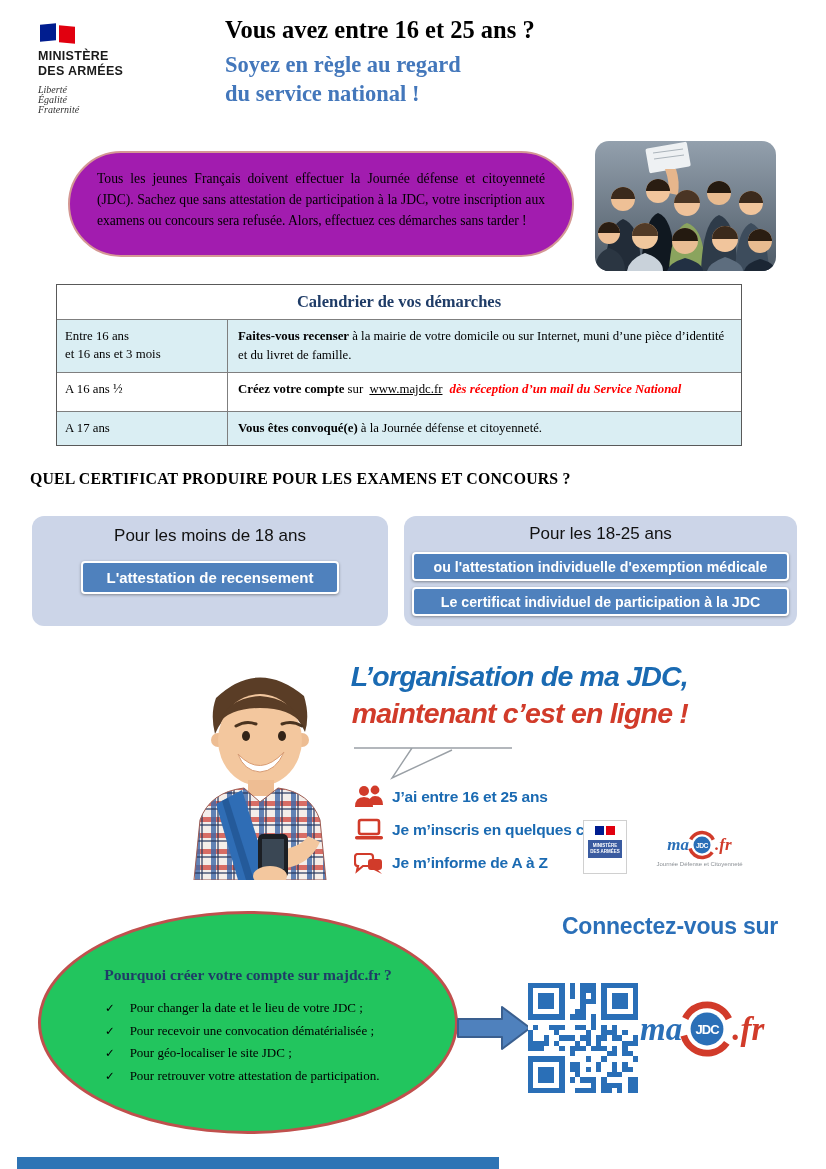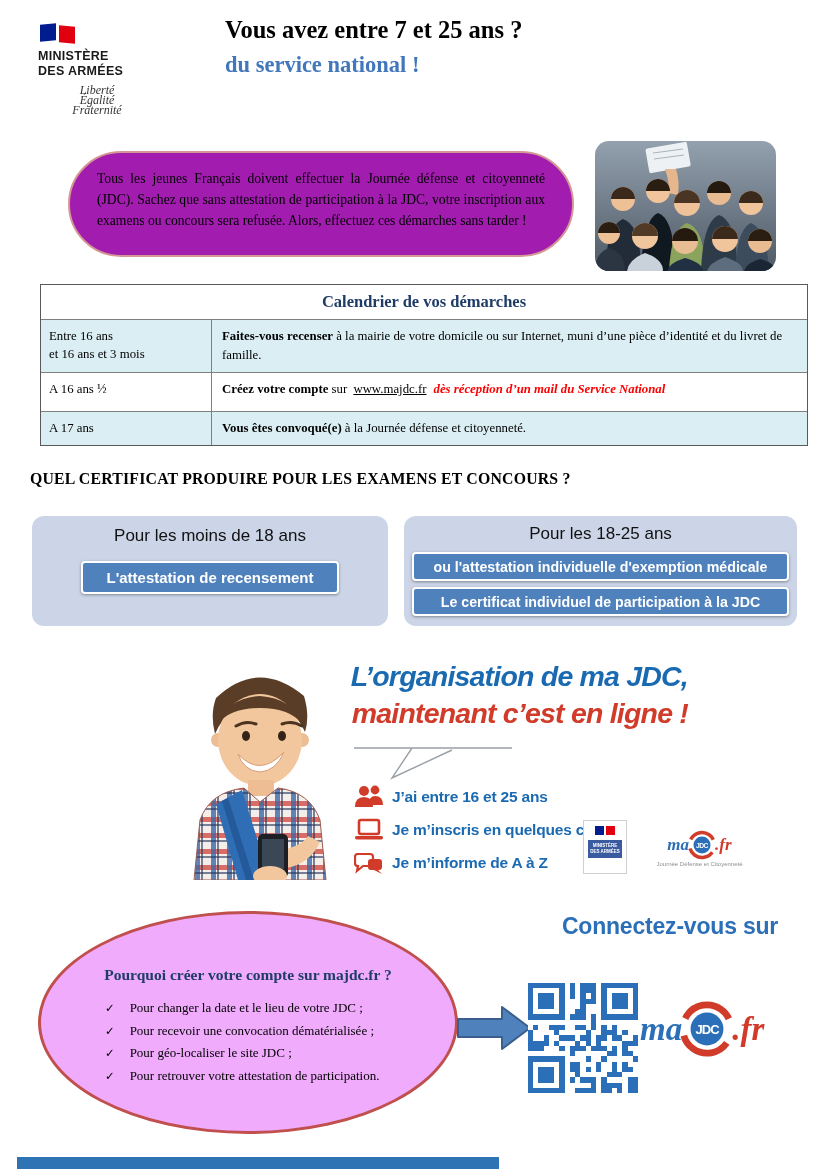--- a/index.html
+++ b/index.html
@@ -8,37 +8,37 @@
         font-family:"Liberation Serif",serif;color:#000;overflow:hidden;}
   .abs{position:absolute;}
 
   
   #ministry-logo{left:38px;top:24px;width:118px;}
   .flag{display:flex;gap:3px;margin-left:2px;height:19px;}
   .flag .fb{width:16px;height:17px;background:#001d8f;transform:skewY(-5deg);}
   .flag .fr{width:16px;height:17px;background:#e1000f;transform:skewY(5deg) translateY(2px);}
   .ministry-name{font-family:Liberation Sans, sans-serif;font-weight:bold;font-size:12.5px;
                  line-height:14.5px;letter-spacing:.3px;margin-top:6px;color:#1a1a1a;}
-  .motto{font-style:italic;font-size:12px;line-height:10px;margin-top:7px;color:#333;text-align:center;}
+  .motto{font-style:italic;font-size:10px;line-height:10px;margin-top:7px;color:#333;}
 
   
   #title-block{left:225px;top:16px;width:430px;}
   .main-title{font-size:24.5px;font-weight:bold;color:#000;}
   .sub-title{font-size:22.5px;font-weight:bold;line-height:29px;margin-top:6px;}
 
   
   #intro-bubble{left:68px;top:151px;width:506px;height:106px;border-radius:55px;
     background:#a21caf;border:2px solid #d49894;box-sizing:border-box;
     padding:15px 27px 0 27px;font-size:13.6px;line-height:21px;text-align:justify;}
 
   
   #jdc-photo{left:595px;top:141px;width:181px;height:130px;border-radius:14px;overflow:hidden;}
 
   
-  #calendar-table{left:40px;top:284px;width:768px;border:1.3px solid #595959;box-sizing:border-box;
+  #calendar-table{left:56px;top:284px;width:686px;border:1.3px solid #595959;box-sizing:border-box;
                   font-size:12.8px;}
   .t-header{height:34px;display:flex;align-items:center;justify-content:center;
             font-size:16.5px;font-weight:bold;border-bottom:1px solid #7f7f7f;background:#fff;}
   .t-row{display:flex;border-bottom:1px solid #7f7f7f;}
   .t-row:last-child{border-bottom:none;}
   .row-blue{background:#daeef3;}
   .age{width:171px;border-right:1px solid #7f7f7f;padding:7px 8px;box-sizing:border-box;line-height:18px;}
   .action{flex:1;padding:7px 10px;box-sizing:border-box;line-height:19px;}
   .r1{min-height:49px;} .r2{min-height:38px;} .r3{min-height:29px;}
   .bold{font-weight:bold;}
@@ -79,21 +79,21 @@
   .ms-blue{background:#3a5ba0;color:#fff;font-family:"Liberation Sans",sans-serif;font-weight:bold;
            font-size:4.5px;line-height:6px;margin:4px 4px 0 4px;padding:3px 1px;}
   #majdc-logo-small{position:absolute;left:497px;top:184px;width:125px;text-align:center;}
   .majdc-row{display:flex;align-items:center;justify-content:center;}
   .ma-s{font-style:italic;font-weight:bold;font-size:17px;margin-right:-2px;}
   .fr-s{font-style:italic;font-weight:bold;font-size:17px;margin-left:-2px;}
   .majdc-caption{font-family:"Liberation Sans",sans-serif;font-size:6px;color:#8a8f94;margin-top:1px;}
 
   
   #why-ellipse{left:38px;top:911px;width:420px;height:223px;border-radius:50%;
-               background:#f0abfc;border:3px solid #c0504d;box-sizing:border-box;}
+               background:#22c55e;border:3px solid #c0504d;box-sizing:border-box;}
   .why-title{margin-top:52px;text-align:center;font-weight:bold;font-size:15.5px;}
   .why-items{margin:13px 0 0 64px;}
   .why-item{display:flex;gap:15px;font-size:13px;line-height:22.5px;}
   .check{font-family:"DejaVu Sans",sans-serif;font-size:11.5px;}
 
   
   #arrow-right{left:456px;top:1004px;}
   #connect-heading{left:520px;top:913px;width:300px;text-align:center;
       font-family:"Liberation Sans",sans-serif;font-weight:bold;font-size:23px;letter-spacing:-.2px;}
   #qr-code{left:528px;top:983px;width:110px;height:110px;}
@@ -119,22 +119,23 @@
       <div>DES ARMÉES</div>
     </div>
     <div class="motto">
       <div>Liberté</div>
       <div>Égalité</div>
       <div>Fraternité</div>
     </div>
   </div>
 
   <div class="abs" id="title-block">
-    <div class="main-title">Vous avez entre 7 et 25 ans ?</div>
+    <div class="main-title">Vous avez entre 16 et 25 ans ?</div>
     <div class="sub-title" style="color:#4377bb;">
+      <div>Soyez en règle au regard</div>
       <div>du service national !</div>
     </div>
   </div>
 
   <div class="abs" id="intro-bubble">
     <span>Tous les jeunes Français doivent effectuer la Journée défense et citoyenneté (JDC). Sachez que sans attestation de participation à la JDC, votre inscription aux examens ou concours sera refusée. Alors, effectuez ces démarches sans tarder !</span>
   </div>
 
   <div class="abs" id="jdc-photo">
     <svg width="181" height="130" viewBox="0 0 181 130">

